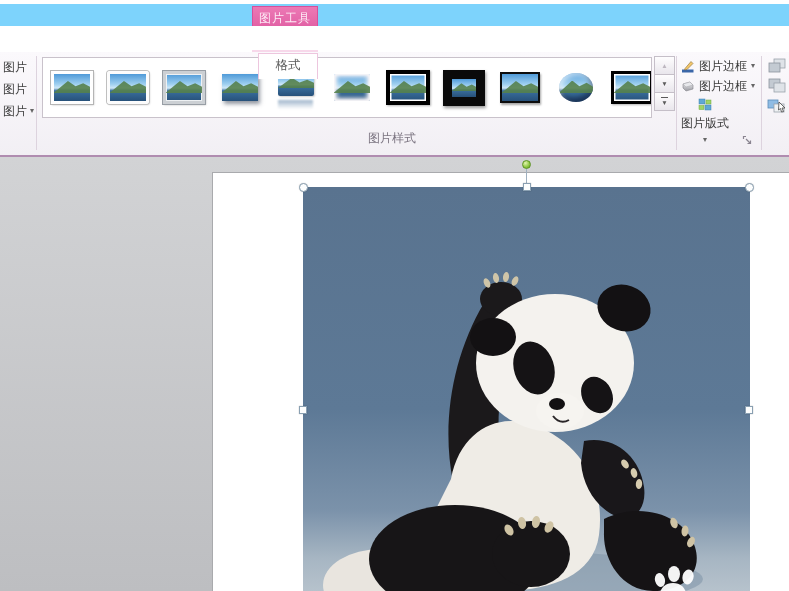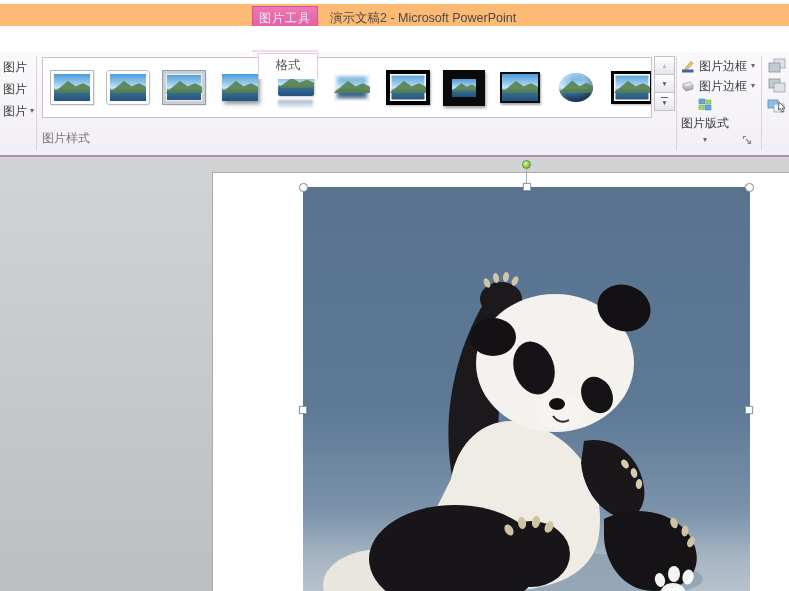--- a/index.html
+++ b/index.html
@@ -1,20 +1,20 @@
 <!DOCTYPE html>
 <html><head>
 <meta charset="utf-8">
 <style>
   html,body{margin:0;padding:0;}
   body{width:789px;height:591px;overflow:hidden;font-family:"Liberation Sans","DejaVu Sans",sans-serif;background:#fff;}
   .app{position:relative;width:789px;height:591px;overflow:hidden;}
 
   
-  .titlebar{position:absolute;left:0;top:4px;width:100%;height:26px;background:#fdba74;}
+  .titlebar{position:absolute;left:0;top:4px;width:100%;height:26px;background:#7dd3fc;}
   .ctx-header{position:absolute;left:252px;top:2px;width:66px;height:24px;background:linear-gradient(#ec79b5,#e05da2);
     border:1px solid #d6509b;border-bottom:none;box-sizing:border-box;color:#fdeaf5;font-size:12px;
     display:flex;align-items:center;justify-content:center;letter-spacing:1px;}
   .win-title{position:absolute;left:330px;top:6px;font-size:12.5px;color:#4a4a4a;white-space:nowrap;}
 
   
   .tabrow{position:absolute;left:0;top:26px;width:100%;height:26px;background:#fff;padding-left:20px;}
   .tabrow-line{position:absolute;left:0;top:51px;width:100%;height:1px;background:#e2d3e2;}
   .tab{position:absolute;top:27px;height:24px;line-height:24px;text-align:center;font-size:12.5px;color:#4a4a4a;cursor:default;}
   .tab.active{background:#fff;border:1px solid #edc6de;border-bottom:none;height:26px;line-height:23px;z-index:3;box-sizing:border-box;color:#5a5a5a;}
@@ -48,21 +48,21 @@
   .f-oval::after{content:"";position:absolute;bottom:3px;left:9px;right:9px;height:6px;border-radius:50%;
     background:rgba(90,110,135,.5);filter:blur(1.5px);z-index:-1;}
   .f-black-white .timg{border:3px solid #000;box-shadow:inset 0 0 0 1.5px #fff,1px 1px 2px rgba(0,0,0,.3);}
 
   .gscroll{position:absolute;left:654px;top:5px;width:21px;}
   .gbtn{height:19px;border:1px solid #c5bfc8;background:linear-gradient(#fefdfe,#e9e6ec);box-sizing:border-box;
     display:flex;flex-direction:column;align-items:center;justify-content:center;font-size:6.5px;color:#5a5a5a;margin-top:-1px;cursor:default;}
   .gbtn.disabled{color:#bdb7c0;}
   .morebar{width:7px;height:1.5px;background:#5a5a5a;margin-bottom:1px;}
 
-  .group-label{position:absolute;left:42px;top:78px;width:700px;font-size:12px;color:#7b7480;}
+  .group-label{position:absolute;left:42px;top:78px;width:700px;text-align:center;font-size:12px;color:#7b7480;}
   .dlg-launcher{position:absolute;left:742px;top:81px;width:12px;height:12px;cursor:default;}
 
   .tool-btn{position:absolute;left:681px;height:18px;display:flex;align-items:center;gap:4px;font-size:12px;color:#3d3d3d;white-space:nowrap;cursor:default;}
   .tool-btn .ico{width:14px;height:14px;display:inline-flex;}
 
   .cut-ico{position:absolute;left:766px;width:30px;height:16px;overflow:hidden;}
 
   
   .canvas{position:absolute;left:0;top:157px;width:789px;height:434px;background:linear-gradient(180deg,#d2d3d5,#bdbec1);}
   .slide{position:absolute;left:212px;top:15px;width:577px;height:419px;background:#fff;border-left:1px solid #a9aaad;border-top:1px solid #a9aaad;box-sizing:border-box;}
@@ -76,21 +76,20 @@
   .h-circle{position:absolute;width:9px;height:9px;border-radius:50%;background:#fdfefe;border:1px solid #8aa0b2;box-sizing:border-box;box-shadow:0 0 1px rgba(0,0,0,.3);}
   .h-square{position:absolute;width:8px;height:8px;background:#fdfefe;border:1px solid #8aa0b2;box-sizing:border-box;box-shadow:0 0 1px rgba(0,0,0,.3);}
 </style>
 </head>
 <body>
 
 <div class="app">
 
   <div class="titlebar">
     <div class="ctx-header">图片工具</div>
-    <div class="win-title">演示文稿2 - Microsoft PowerPoint</div>
   </div>
 
   <div class="tabrow">
     <div class="ctx-underlay"></div>
     <div class="tab" style="left:10px;width:54px;">动画</div>
     <div class="tab" style="left:64px;width:96px;">幻灯片放映</div>
     <div class="tab" style="left:158px;width:52px;">审阅</div>
     <div class="tab" style="left:210px;width:48px;">视图</div>
     <div class="tab active" style="left:258px;width:60px;">格式</div>
     <div class="tabrow-line"></div>

